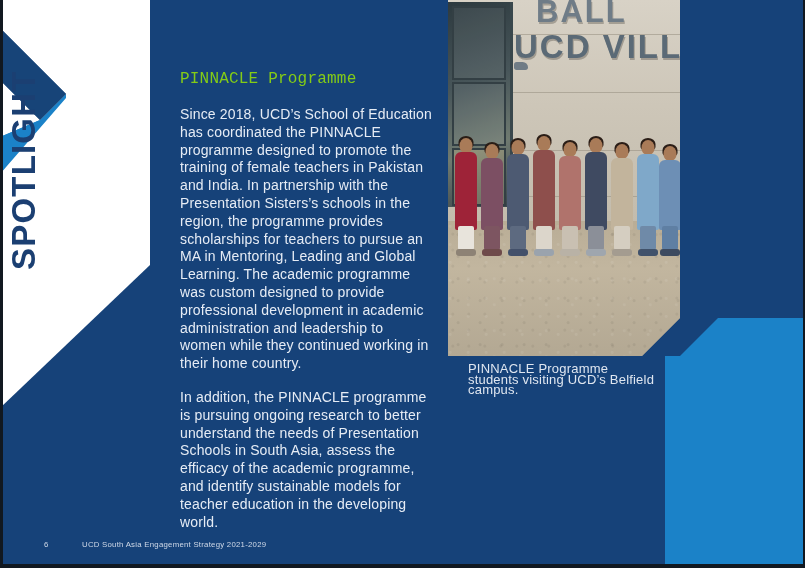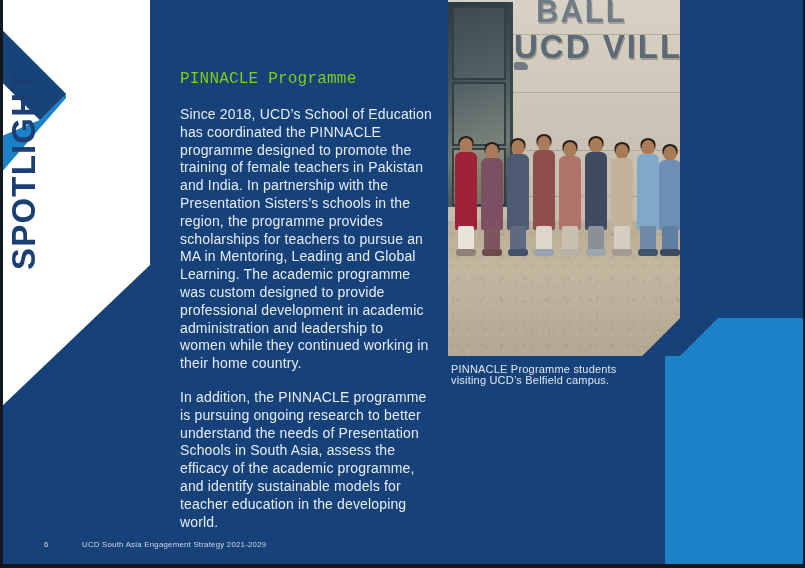--- a/index.html
+++ b/index.html
@@ -177,25 +177,25 @@
   }
   .p-shoes {
     position:absolute; left:50%; transform:translateX(-50%);
     bottom:0; width:20px; height:7px;
     background:#8a8378; border-radius:3px;
   }
 
   
   .caption {
     position: absolute;
-    left: 451px;
+    left: 468px;
     top: 364px;
     width: 190px;
     color: #dfe6f0;
-    font-size: 11px;
+    font-size: 13px;
     line-height: 10.5px;
     letter-spacing: 0.2px;
   }
 
   
   .blue-block {
     position: absolute;
     left: 665px;
     top: 356px;
     width: 140px;

